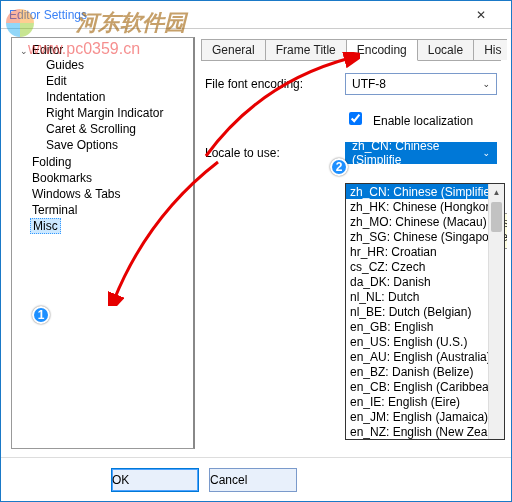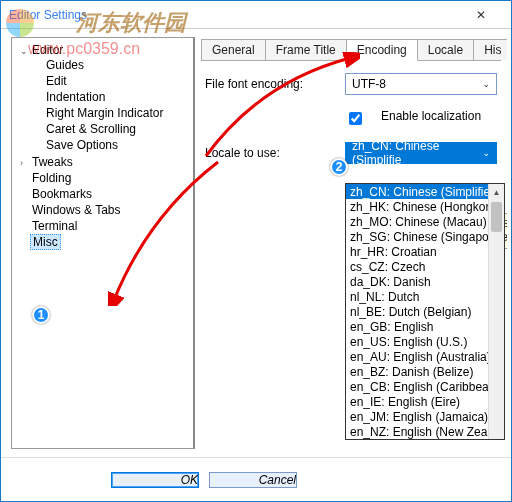--- a/index.html
+++ b/index.html
@@ -20,30 +20,30 @@
   .tabs { display: flex; border-bottom: 1px solid #aaa; height: 24px; align-items: flex-end; }
   .tab { padding: 3px 10px; border: 1px solid #aaa; border-bottom: none; background: #f4f4f4; margin-right: -1px; font-size: 12px; color: #222; white-space: nowrap; }
   .tab.active { background: #fff; border-bottom: 1px solid #fff; margin-bottom: -1px; }
   .panel { padding: 12px 4px 4px 4px; flex: 1; overflow: hidden; }
   .row { display: flex; align-items: center; margin-bottom: 14px; }
   .row .lab { width: 140px; color: #000; }
   .sel-input { flex: 1; height: 22px; border: 1px solid #7a9acb; background: #fff; padding: 1px 6px; display: flex; align-items: center; justify-content: space-between; color: #000; }
   .sel-input.highlight { background: #0078d7; color: #fff; border-color: #0078d7; }
   .sel-input .arrow { font-size: 9px; color: #333; }
   .sel-input.highlight .arrow { color: #fff; }
-  .chk { display: inline-flex; align-items: flex-start; gap: 16px; }
+  .chk { display: inline-flex; align-items: flex-end; gap: 8px; }
   .chk input { width: 13px; height: 13px; }
   .dropdown { position: absolute; top: 146px; left: 150px; width: 160px; border: 1px solid #333; background: #fff; max-height: 340px; overflow: hidden; z-index: 10; }
   .dropdown .opt { padding: 1px 4px; white-space: nowrap; overflow: hidden; text-overflow: clip; color: #000; font-size: 12px; line-height: 15px; height: 15px; }
   .dropdown .opt.sel { background: #0078d7; color: #fff; }
   .dd-scroll { position: absolute; right: 0; top: 0; bottom: 0; width: 16px; background: #f0f0f0; border-left: 1px solid #ddd; display: flex; flex-direction: column; }
   .dd-scroll .sbbtn { height: 16px; background: #f0f0f0; display: flex; align-items: center; justify-content: center; font-size: 8px; color: #555; }
   .dd-scroll .thumb { margin: 2px; background: #c2c2c2; border-radius: 2px; }
   .footer { height: 44px; display: flex; align-items: center; gap: 10px; padding-left: 110px; border-top: 1px solid #ddd; }
-  .btn { width: 88px; height: 16px; border: 1px solid #7a9acb; background: #e8f0fb; display: flex; align-items: center; justify-content: flex-end; font-style: italic; }
+  .btn { width: 88px; height: 24px; border: 1px solid #7a9acb; background: #e8f0fb; display: flex; align-items: center; justify-content: flex-start; }
   .btn.def { border: 1px solid #0078d7; box-shadow: inset 0 0 0 1px #4da3ff; }
   .watermark { position: absolute; top: 8px; left: 6px; display: flex; align-items: center; gap: 6px; opacity: 0.85; pointer-events: none; z-index: 100; }
   .watermark .logo { width: 28px; height: 28px; background: conic-gradient(#ff8c00 0 25%, #7fc400 0 50%, #00a1f1 0 75%, #f25022 0); border-radius: 50%; opacity: 0.5; }
   .watermark .wt1 { font-size: 22px; color: #a16207; font-weight: bold; font-style: italic; opacity: 0.7; margin-left: 36px; }
   .watermark .wt2 { position: absolute; top: 32px; left: 22px; font-size: 16px; color: #ef4444; opacity: 0.7; }
   .annot-arrow1 { position: absolute; top: 156px; left: 108px; width: 120px; height: 150px; pointer-events: none; z-index: 20; }
   .annot-arrow2 { position: absolute; top: 52px; left: 200px; width: 160px; height: 110px; pointer-events: none; z-index: 20; }
   .badge { position: absolute; width: 18px; height: 18px; border-radius: 50%; background: #1e90ff; border: 2px solid #fff; box-shadow: 0 0 2px rgba(0,0,0,.6); color: #fff; font-size: 11px; font-weight: bold; display: flex; align-items: center; justify-content: center; z-index: 30; pointer-events: none; }
   .badge1 { top: 306px; left: 32px; }
   .badge2 { top: 158px; left: 330px; }
@@ -69,21 +69,20 @@
               <li><span class="caret"></span><span class="lbl">Guides</span></li>
               <li><span class="caret"></span><span class="lbl">Edit</span></li>
               <li><span class="caret"></span><span class="lbl">Indentation</span></li>
               <li><span class="caret"></span><span class="lbl">Right Margin Indicator</span></li>
               <li><span class="caret"></span><span class="lbl">Caret &amp; Scrolling</span></li>
               <li><span class="caret"></span><span class="lbl">Save Options</span></li>
             </ul>
         </li>
       </ul>
       <ul id="tree-siblings">
-          <li><span class="caret">›</span><span class="lbl">Tweaks</span></li>
           <li><span class="caret"></span><span class="lbl">Folding</span></li>
           <li><span class="caret"></span><span class="lbl">Bookmarks</span></li>
           <li><span class="caret"></span><span class="lbl">Windows &amp; Tabs</span></li>
           <li><span class="caret"></span><span class="lbl">Terminal</span></li>
           <li class="sel"><span class="caret"></span><span class="lbl">Misc</span></li>
         </ul>
     </div>
 
     <div class="right">
       <div class="tabs">

